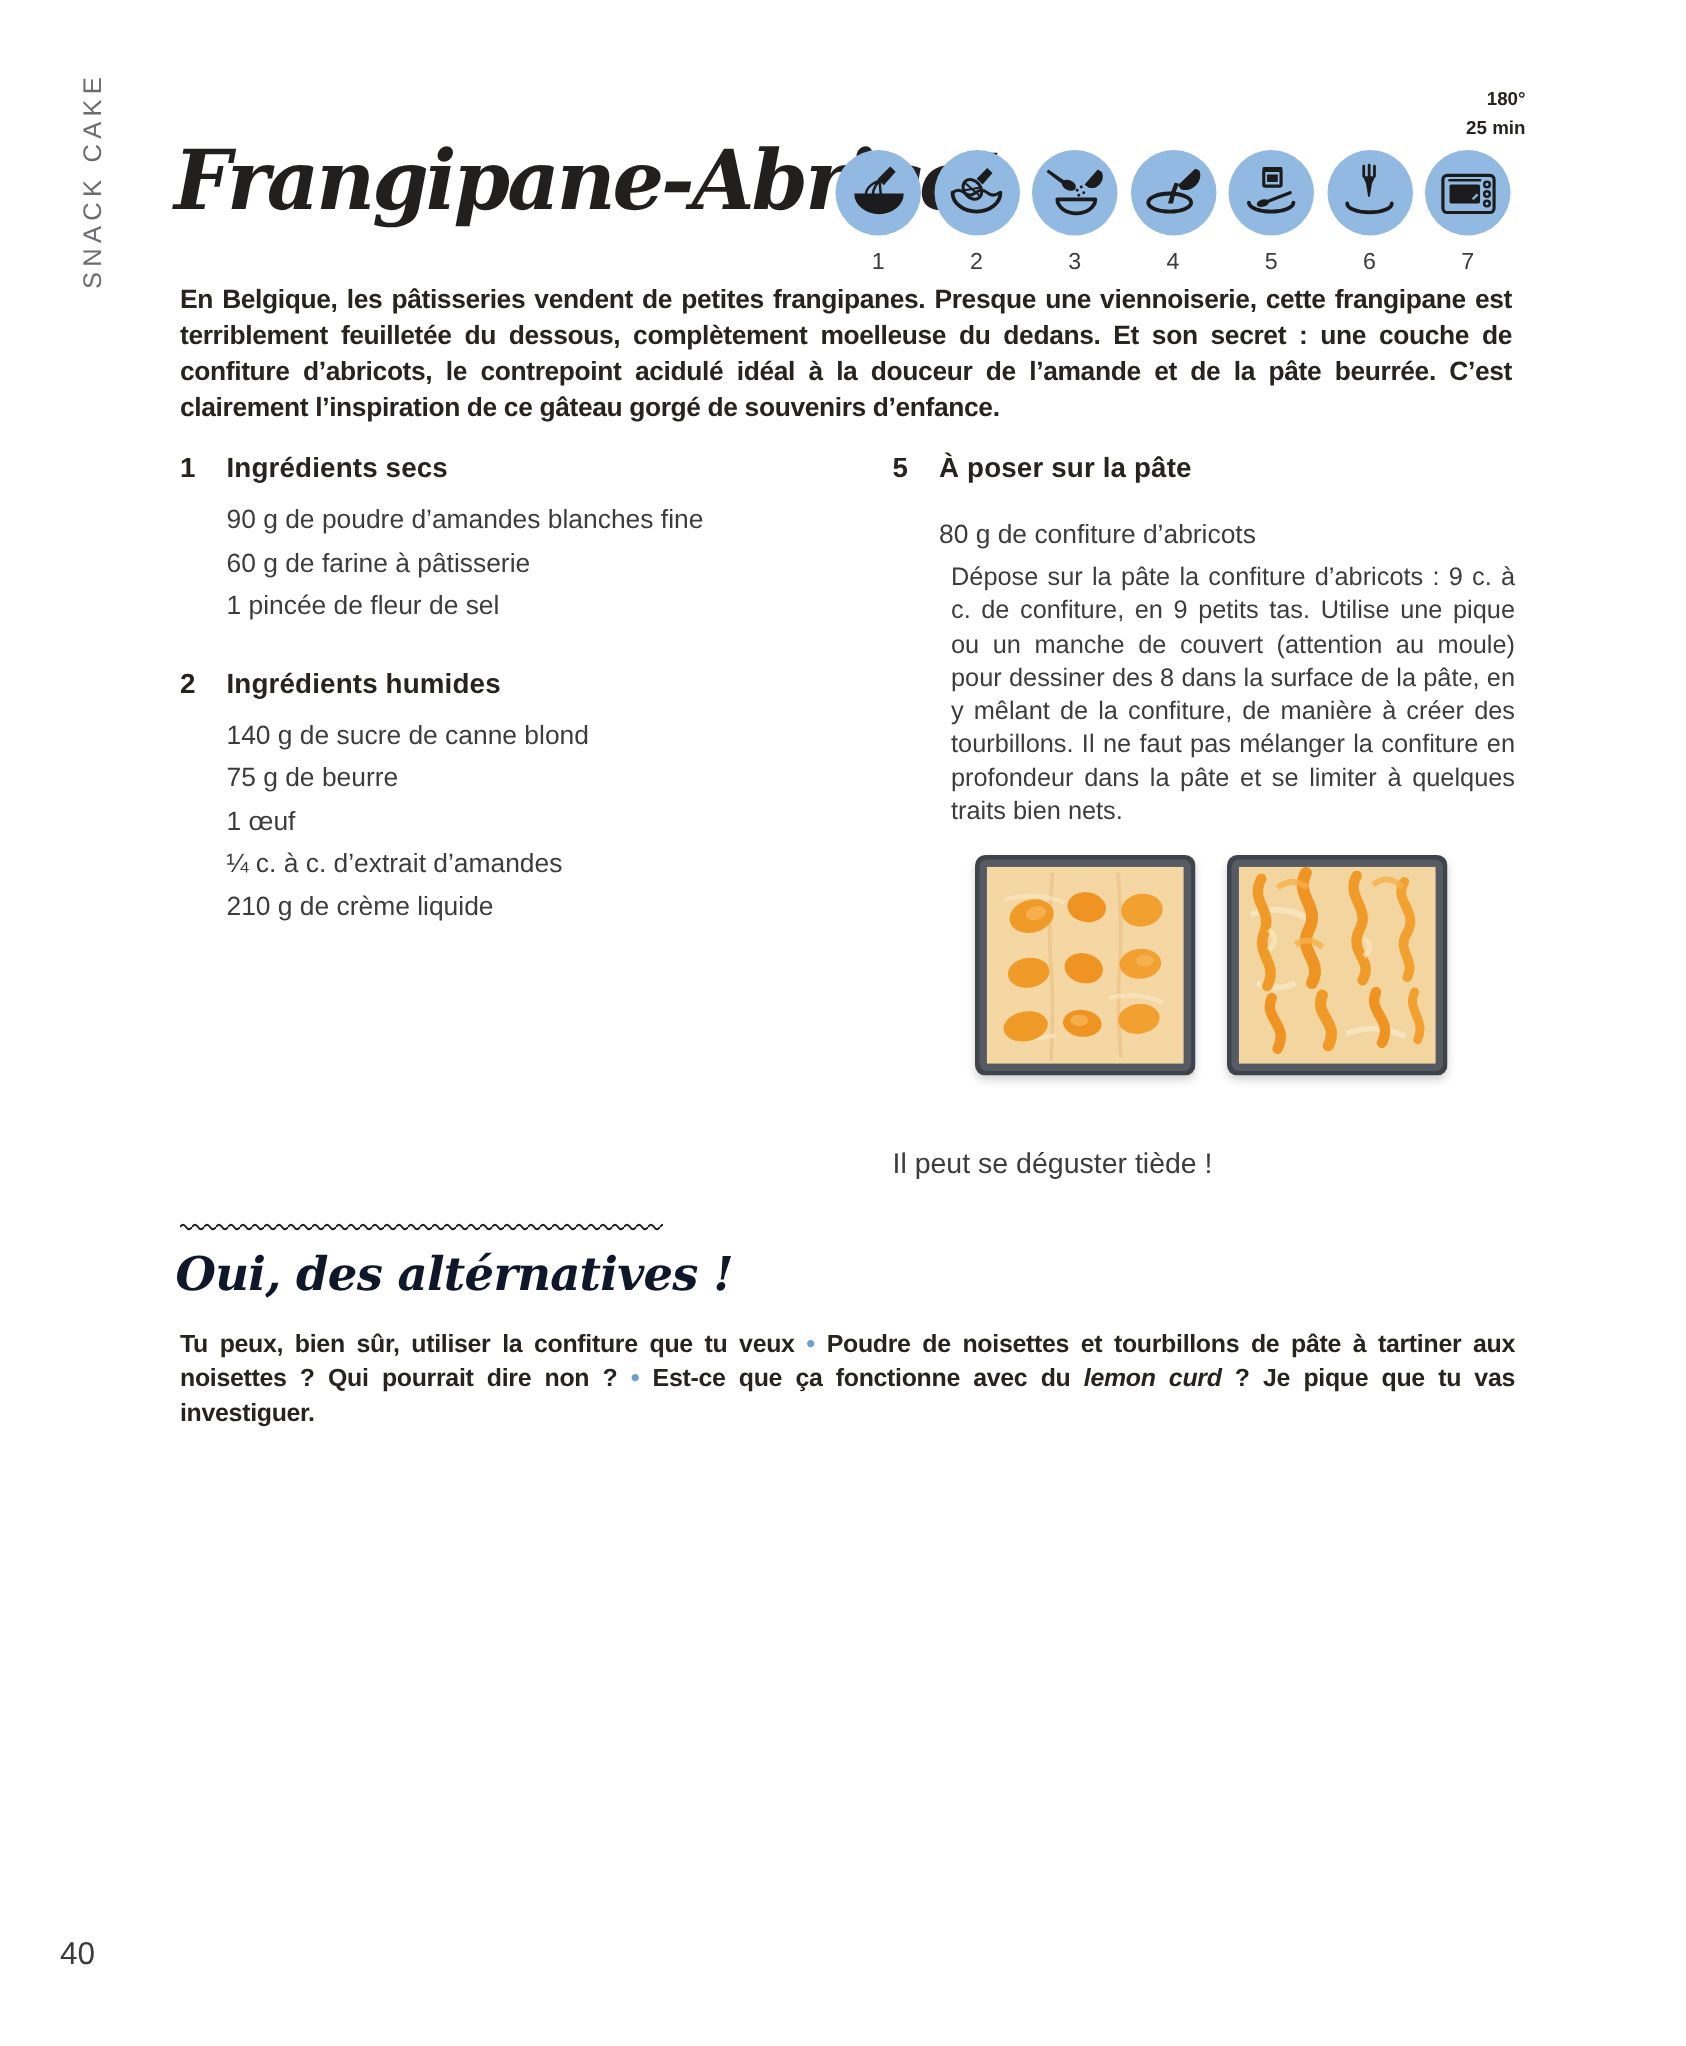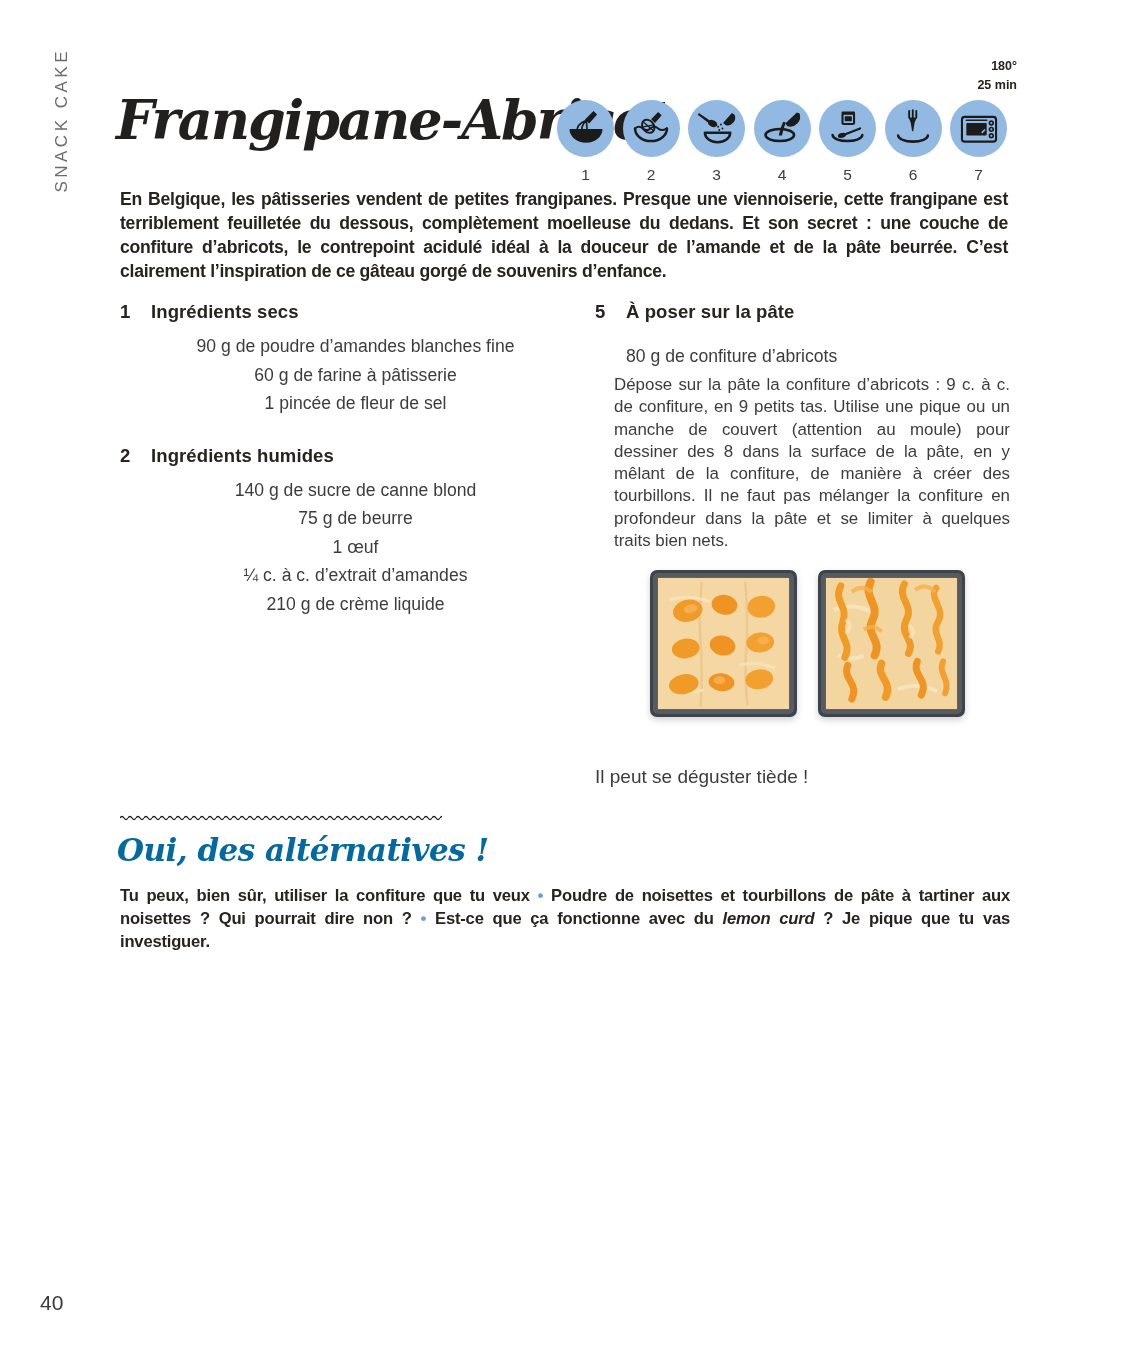--- a/index.html
+++ b/index.html
@@ -42,40 +42,40 @@
   .intro{
     position:absolute;left:120px;top:187px;width:888px;
     font-weight:700;font-size:17.6px;line-height:24px;
     text-align:justify;color:#27241f;letter-spacing:-0.25px;
   }
   
   .col-left{position:absolute;left:120px;top:301px;width:440px;}
   .col-right{position:absolute;left:595px;top:301px;width:415px;}
   .sec-head{display:flex;font-weight:700;font-size:18.5px;color:#27241f;letter-spacing:0.1px;}
   .sec-num{width:31px;flex:none;}
-  .sec-items{margin:9px 0 0 31px;font-size:17.6px;line-height:28.5px;color:#3c3c3e;text-align:center;}
+  .sec-items{margin:9px 0 0 31px;font-size:17.6px;line-height:28.5px;color:#3c3c3e;}
   .sec-items div{white-space:nowrap;}
   .sec-gap{margin-top:27px;}
   .ing-line{margin:23px 0 0 31px;font-size:17.6px;color:#3c3c3e;}
   .instructions{
-    margin:7px 0 0 19px;font-size:16.9px;line-height:22.3px;
+    margin:7px 0 0 39px;font-size:16.9px;line-height:22.3px;
     text-align:justify;color:#3c3c3e;
   }
   
   .photos{display:flex;gap:21px;margin:18px 0 0 55px;}
   .photo{width:147px;height:147px;filter:drop-shadow(0 3px 3px rgba(0,0,0,0.18));}
   
   .caption{position:absolute;left:595px;top:766px;font-size:19px;color:#3c3c3e;}
   
   .divider{position:absolute;left:120px;top:812px;}
   
   .alt-title{
     position:absolute;left:117px;top:832px;
     font-family:"DejaVu Serif",serif;font-style:italic;font-weight:700;
-    font-size:31px;color:#0369a1;letter-spacing:-0.5px;white-space:nowrap;
+    font-size:31px;color:#0f172a;letter-spacing:-0.5px;white-space:nowrap;
   }
   .alt-text{
     position:absolute;left:120px;top:884px;width:890px;
     font-weight:700;font-size:16.6px;line-height:23px;
     text-align:justify;color:#27241f;letter-spacing:-0.2px;
   }
   .blue-bullet{color:#6ca0d3;font-size:17px;}
   .it{font-style:italic;}
   
   .page-num{position:absolute;left:40px;top:1291px;font-size:21px;color:#3a3a3c;}

